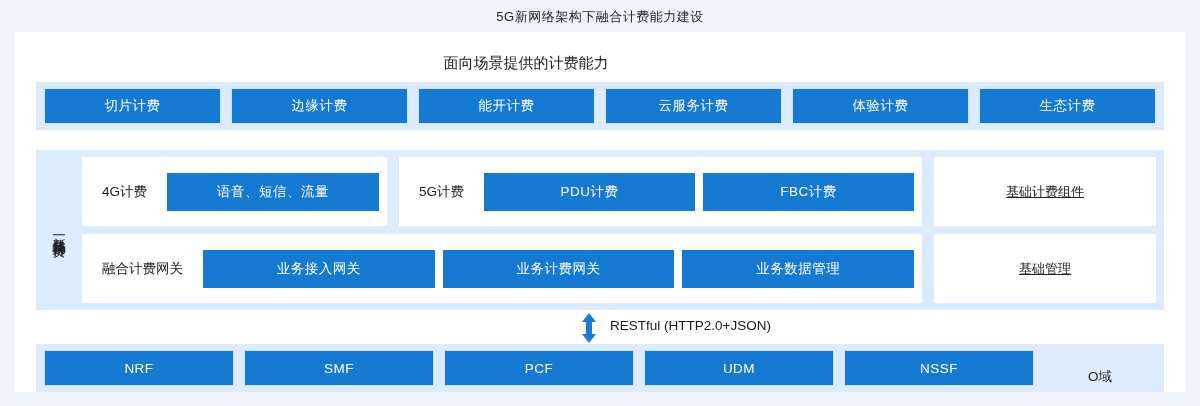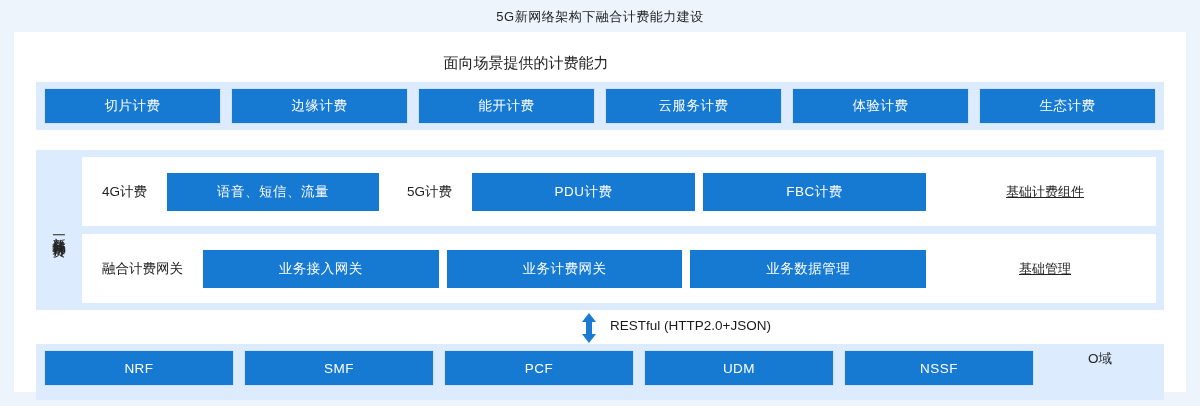--- a/index.html
+++ b/index.html
@@ -47,21 +47,21 @@
     display:flex;padding:7px 8px;gap:8px;
   }
   .vlabel{
     width:30px;flex:0 0 30px;
     display:flex;align-items:center;justify-content:center;
     font-size:13.5px;color:#222;line-height:1.12;
     writing-mode:vertical-rl;text-orientation:upright;
     letter-spacing:1px;
   }
   .mid-rows{flex:1 1 auto;display:flex;flex-direction:column;gap:8px;}
-  .mid-row{flex:1 1 0;display:flex;gap:0;}
+  .mid-row{flex:1 1 0;display:flex;gap:12px;}
 
   .panel{background:#ffffff;display:flex;align-items:center;box-sizing:border-box;}
   .panel-4g{flex:0 0 305px;padding:0 8px;gap:8px;}
   .panel-5g{flex:1 1 auto;padding:0 8px;gap:8px;}
   .panel-gw{flex:1 1 auto;padding:0 8px;gap:8px;}
   .panel-side{flex:0 0 222px;justify-content:center;}
 
   .plain-label{
     flex:0 0 auto;font-size:13.5px;color:#222;
     padding:0 12px;white-space:nowrap;
@@ -82,23 +82,23 @@
     position:absolute;left:541px;top:0px;width:24px;height:32px;
   }
   .arrow-svg{display:block;}
   .proto-label{
     position:absolute;left:574px;top:6px;
     font-size:13.5px;color:#1a1a1a;white-space:nowrap;
   }
 
   
   .band-bottom{
-    position:absolute;left:22px;top:312px;width:1128px;height:56px;
+    position:absolute;left:22px;top:312px;width:1128px;height:48px;
     background:#dcebfd;box-sizing:border-box;
-    display:flex;align-items:flex-start;gap:10px;padding:6px 8px;
+    display:flex;align-items:flex-end;gap:10px;padding:6px 8px;
   }
   .nf-btn{
     flex:1 1 0;height:36px;background:#1679d2;
     display:flex;align-items:center;justify-content:center;
     color:#fff;font-size:13.5px;letter-spacing:.5px;
     border:1px solid #cfe2f7;box-sizing:border-box;
   }
   .odomain{
     flex:0 0 112px;display:flex;align-items:center;justify-content:center;
     font-size:13.5px;color:#222;

